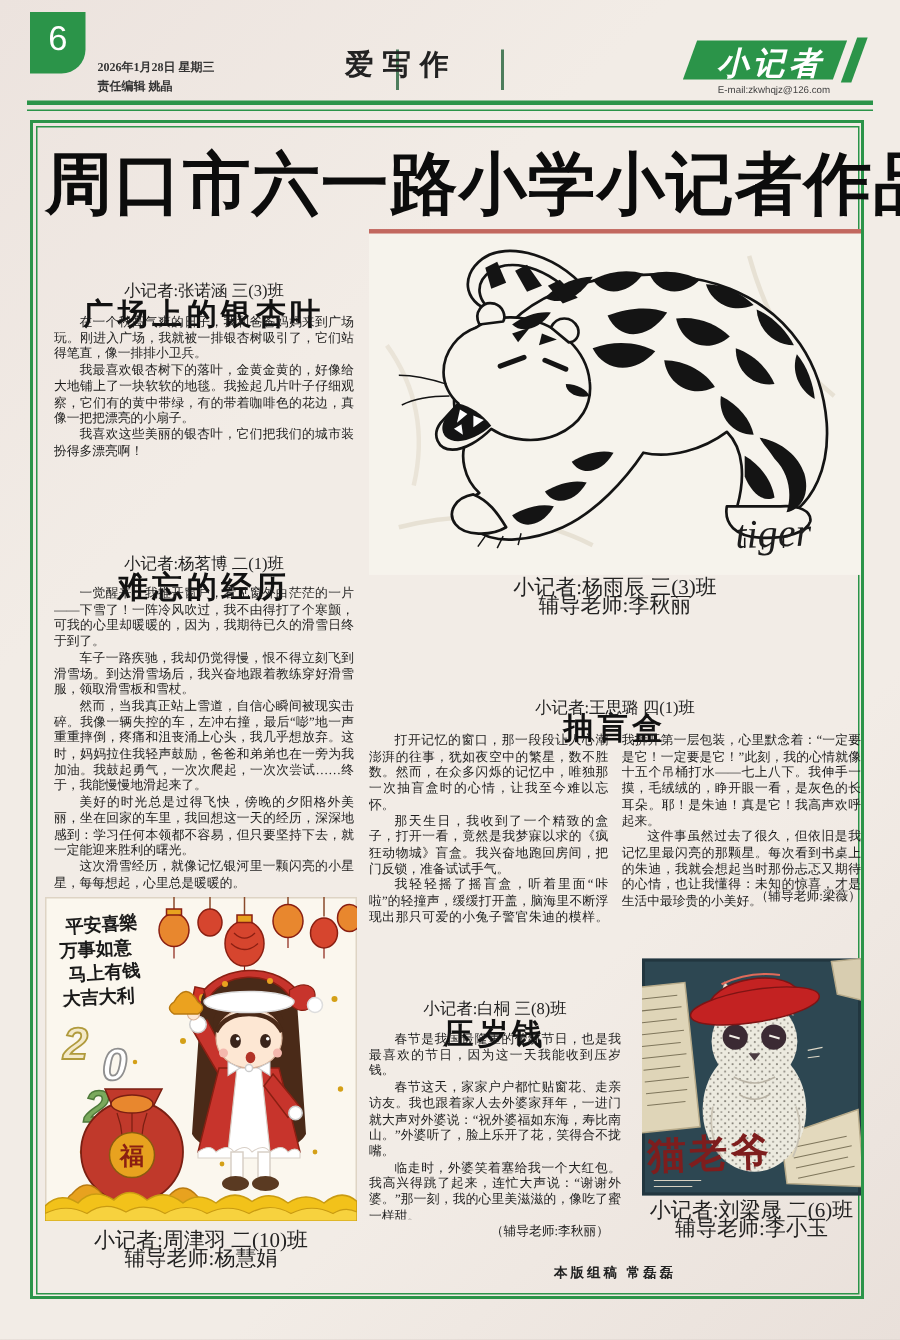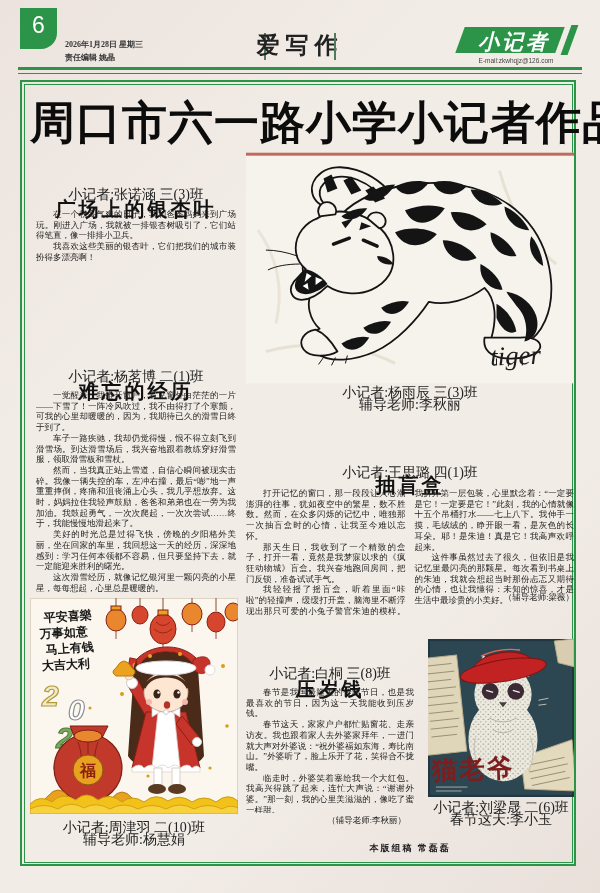--- a/index.html
+++ b/index.html
@@ -8,21 +8,21 @@
   .page{position:relative;width:600px;height:893px;overflow:hidden;color:var(--ink);
         background:linear-gradient(135deg,#ece3de 0%,#f2ece6 30%,#f2ece6 70%,#e9e0da 100%);
         font-family:"Liberation Serif", serif;}
   .abs{position:absolute;}
 
   
   .pagenum{left:20px;top:8px;width:37px;height:41px;background:var(--green);
            border-radius:0 0 16px 0;color:#fff;font-family:"Liberation Sans",sans-serif;
            font-size:23px;text-align:center;line-height:34px;}
   .dateblk{left:65px;top:38px;font-size:8px;font-weight:bold;color:#333;line-height:13px;white-space:nowrap;}
-  .section-title{left:230px;top:30px;width:140px;text-align:center;font-size:23px;letter-spacing:6px;
+  .section-title{left:230px;top:30px;width:140px;text-align:left;font-size:19px;letter-spacing:6px;
            color:#222;font-weight:bold;}
   .section-bar{top:33px;width:2px;height:27px;background:#4d7d5c;}
   .logo-wrap{left:452px;top:27px;width:128px;height:28px;}
   .logo-para{position:absolute;left:8px;top:0;width:100px;height:26px;background:var(--green);
            transform:skewX(-20deg);}
   .logo-text{position:absolute;left:14px;top:1px;width:96px;text-align:center;color:#fff;
            font-size:21px;font-style:italic;font-weight:bold;letter-spacing:3px;}
   .logo-slash{position:absolute;left:114px;top:-2px;width:7px;height:30px;background:var(--green);
            transform:skewX(-20deg);}
   .email{left:452px;top:57px;width:128px;text-align:center;font-size:6.5px;color:#444;
@@ -32,21 +32,21 @@
 
   
   .main-frame{left:20px;top:80px;width:556px;height:786px;border:2.5px solid var(--green);}
   .main-frame-inner{position:absolute;inset:1.5px;border:1px solid var(--green);}
 
   .headline{left:30px;top:93px;width:540px;text-align:center;
             font-family:"Liberation Sans",sans-serif;font-weight:bold;font-size:45px;
             letter-spacing:1px;color:#0c0c0c;white-space:nowrap;}
 
   .art-title{font-weight:bold;font-size:20px;text-align:center;letter-spacing:3px;color:#111;margin-top:40px;}
-  .byline{font-size:14px;text-align:center;color:#222;white-space:nowrap;}
+  .byline{font-size:11px;text-align:center;color:#222;white-space:nowrap;}
   .bodytxt{font-size:8.5px;line-height:10.7px;text-align:justify;overflow:hidden;}
   .bodytxt p{margin:0;text-indent:2em;}
   .twocol{column-count:2;column-gap:9px;}
   .credit{font-size:8.5px;text-align:right;color:#222;}
   .caption{font-size:14px;line-height:12px;text-align:center;color:#222;}
   .footer-credit{font-size:9px;font-weight:bold;text-align:center;color:#222;letter-spacing:2px;}
   .artsvg{display:block;width:100%;height:100%;}
 </style>
 </head>
 <body>
@@ -73,20 +73,21 @@
   <div class="abs main-frame">
     <div class="main-frame-inner"></div>
   </div>
 
   <div class="abs headline">周口市六一路小学小记者作品选登</div>
 
   <div class="abs art-title" style="left:36px;top:156px;width:200px;">广场上的银杏叶</div>
   <div class="abs byline" style="left:36px;top:186px;width:200px;">小记者:张诺涵  三(3)班</div>
   <div class="abs bodytxt" style="left:36px;top:209px;width:200px;height:124px;">
       <p>在一个秋高气爽的日子，我和爸爸妈妈来到广场玩。刚进入广场，我就被一排银杏树吸引了，它们站得笔直，像一排排小卫兵。</p>
+      <p>我最喜欢银杏树下的落叶，金黄金黄的，好像给大地铺上了一块软软的地毯。我捡起几片叶子仔细观察，它们有的黄中带绿，有的带着咖啡色的花边，真像一把把漂亮的小扇子。</p>
       <p>我喜欢这些美丽的银杏叶，它们把我们的城市装扮得多漂亮啊！</p>
     </div>
 
   <div class="abs art-title" style="left:36px;top:338px;width:200px;">难忘的经历</div>
   <div class="abs byline" style="left:36px;top:368px;width:200px;">小记者:杨茗博  二(1)班</div>
   <div class="abs bodytxt" style="left:36px;top:390px;width:200px;height:205px;">
       <p>一觉醒来，我推开窗户，看见窗外白茫茫的一片——下雪了！一阵冷风吹过，我不由得打了个寒颤，可我的心里却暖暖的，因为，我期待已久的滑雪日终于到了。</p>
       <p>车子一路疾驰，我却仍觉得慢，恨不得立刻飞到滑雪场。到达滑雪场后，我兴奋地跟着教练穿好滑雪服，领取滑雪板和雪杖。</p>
       <p>然而，当我真正站上雪道，自信心瞬间被现实击碎。我像一辆失控的车，左冲右撞，最后“嘭”地一声重重摔倒，疼痛和沮丧涌上心头，我几乎想放弃。这时，妈妈拉住我轻声鼓励，爸爸和弟弟也在一旁为我加油。我鼓起勇气，一次次爬起，一次次尝试……终于，我能慢慢地滑起来了。</p>
       <p>美好的时光总是过得飞快，傍晚的夕阳格外美丽，坐在回家的车里，我回想这一天的经历，深深地感到：学习任何本领都不容易，但只要坚持下去，就一定能迎来胜利的曙光。</p>
@@ -365,18 +366,18 @@
 
       <text x="4" y="142" font-size="26" font-weight="bold" letter-spacing="2" font-family="'Liberation Serif',serif" fill="#7e1d1d" transform="rotate(-2 4 142)">猫老爷</text>
       <g stroke="#d8d2c2" stroke-width="0.7">
         <line x1="8" y1="150" x2="40" y2="150"></line>
           <line x1="8" y1="154" x2="34" y2="154"></line>
       </g>
     </svg>
   </div>
   <div class="abs caption" style="left:406px;top:802px;width:190px;">
     <div>小记者:刘梁晟  二(6)班</div>
-    <div>春节这天:李小玉</div>
+    <div>辅导老师:李小玉</div>
   </div>
 
   <div class="abs footer-credit" style="left:320px;top:842px;width:180px;">本版组稿  常磊磊</div>
 
 </div>
 
 </body></html>

